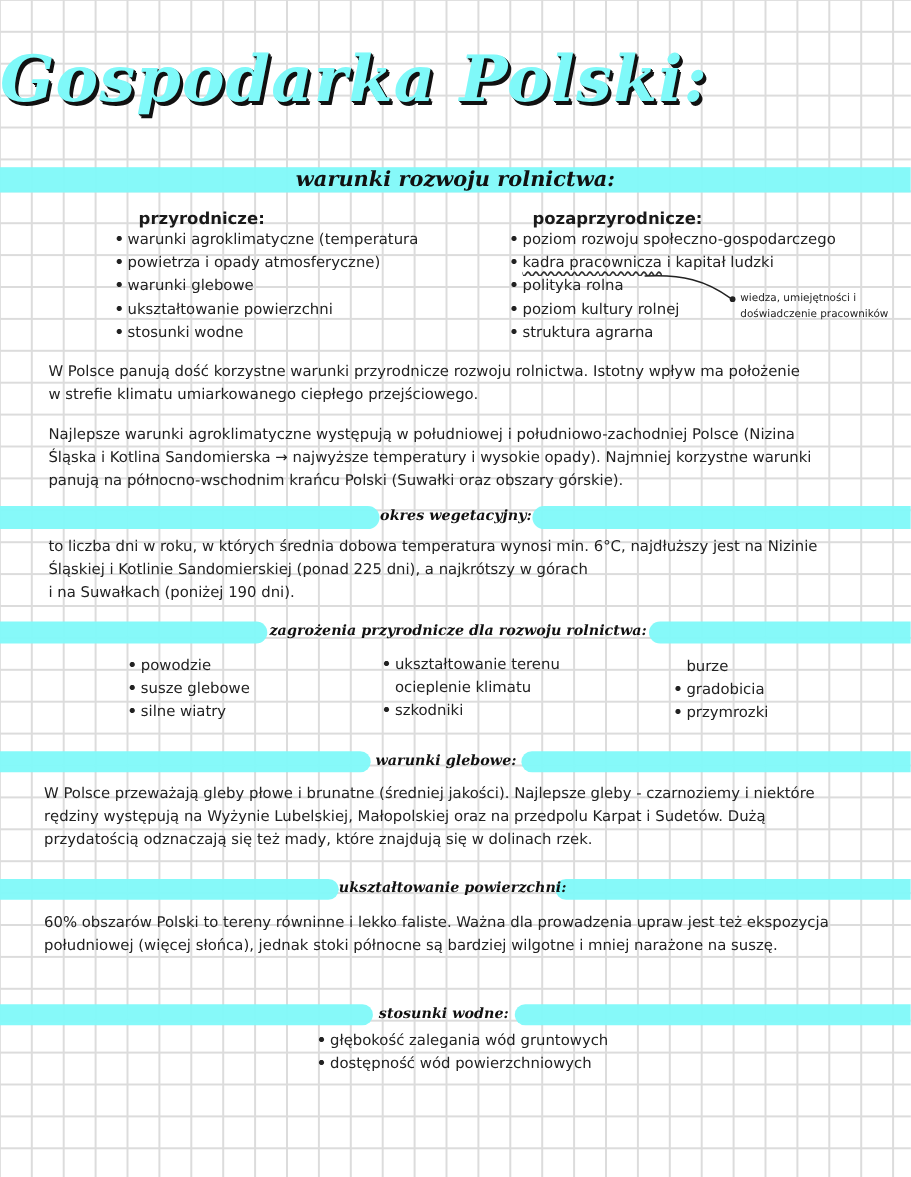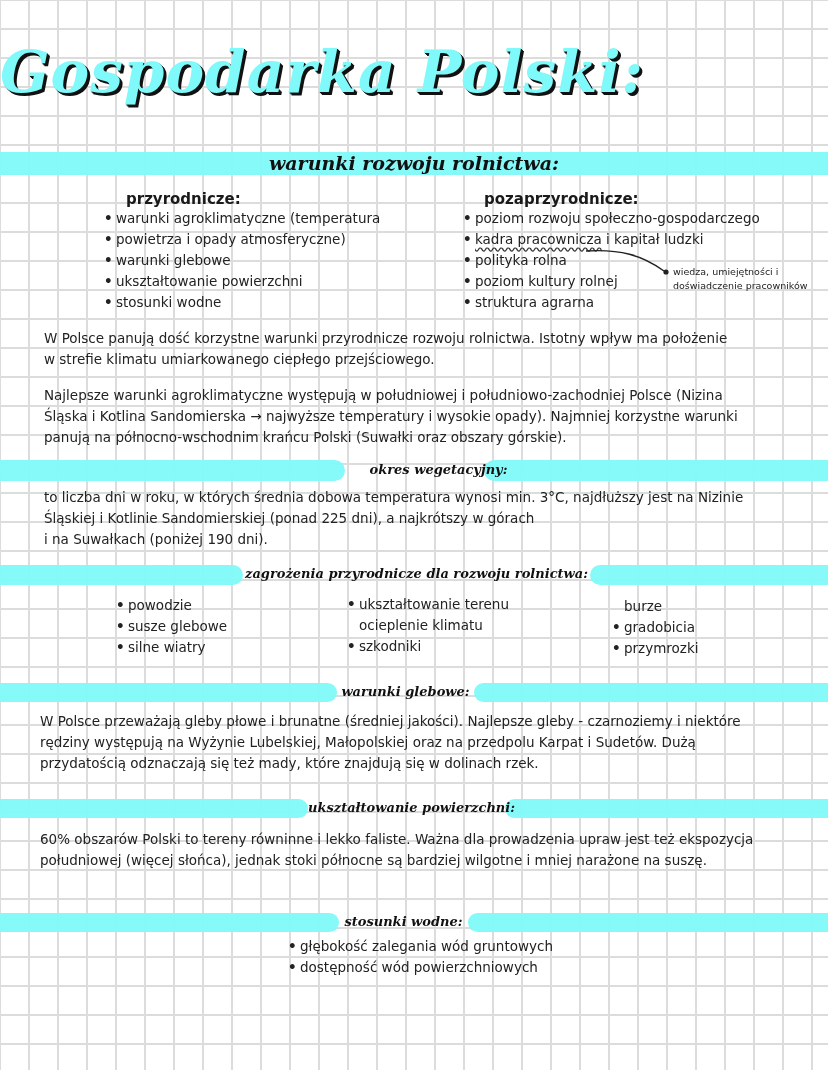--- a/index.html
+++ b/index.html
@@ -128,23 +128,23 @@
   <div>w strefie klimatu umiarkowanego ciepłego przejściowego.</div>
 </div>
 <div class="para" style="left:44px;top:385px;">
   <div>Najlepsze warunki agroklimatyczne występują w południowej i południowo-zachodniej Polsce (Nizina</div>
   <div>Śląska i Kotlina Sandomierska → najwyższe temperatury i wysokie opady). Najmniej korzystne warunki</div>
   <div>panują na północno-wschodnim krańcu Polski (Suwałki oraz obszary górskie).</div>
 </div>
 
 <div class="band left" style="top:460px;height:21px;width:345px;"></div>
 <div class="band right" style="top:460px;height:21px;left:484px;"></div>
-<div class="section-title" style="left:345px;width:139px;top:459px;font-size:13px;line-height:22px;padding-left:24px;">okres wegetacyjny:</div>
+<div class="section-title" style="left:345px;width:139px;top:459px;font-size:13px;line-height:22px;">okres wegetacyjny:</div>
 <div class="para" style="left:44px;top:487px;">
-  <div>to liczba dni w roku, w których średnia dobowa temperatura wynosi min. 3°C, najdłuższy jest na Nizinie</div>
+  <div>to liczba dni w roku, w których średnia dobowa temperatura wynosi min. 6°C, najdłuższy jest na Nizinie</div>
   <div>Śląskiej i Kotlinie Sandomierskiej (ponad 225 dni), a najkrótszy w górach</div>
   <div>i na Suwałkach (poniżej 190 dni).</div>
 </div>
 
 <div class="band left" style="top:565px;height:20px;width:243px;"></div>
 <div class="band right" style="top:565px;height:20px;left:590px;"></div>
 <div class="section-title" style="left:243px;width:347px;top:563px;font-size:13px;line-height:22px;">zagrożenia przyrodnicze dla rozwoju rolnictwa:</div>
 
 <ul class="blist" style="left:96px;top:595px;">
   <li><span class="dot">•</span><span>powodzie</span></li>

